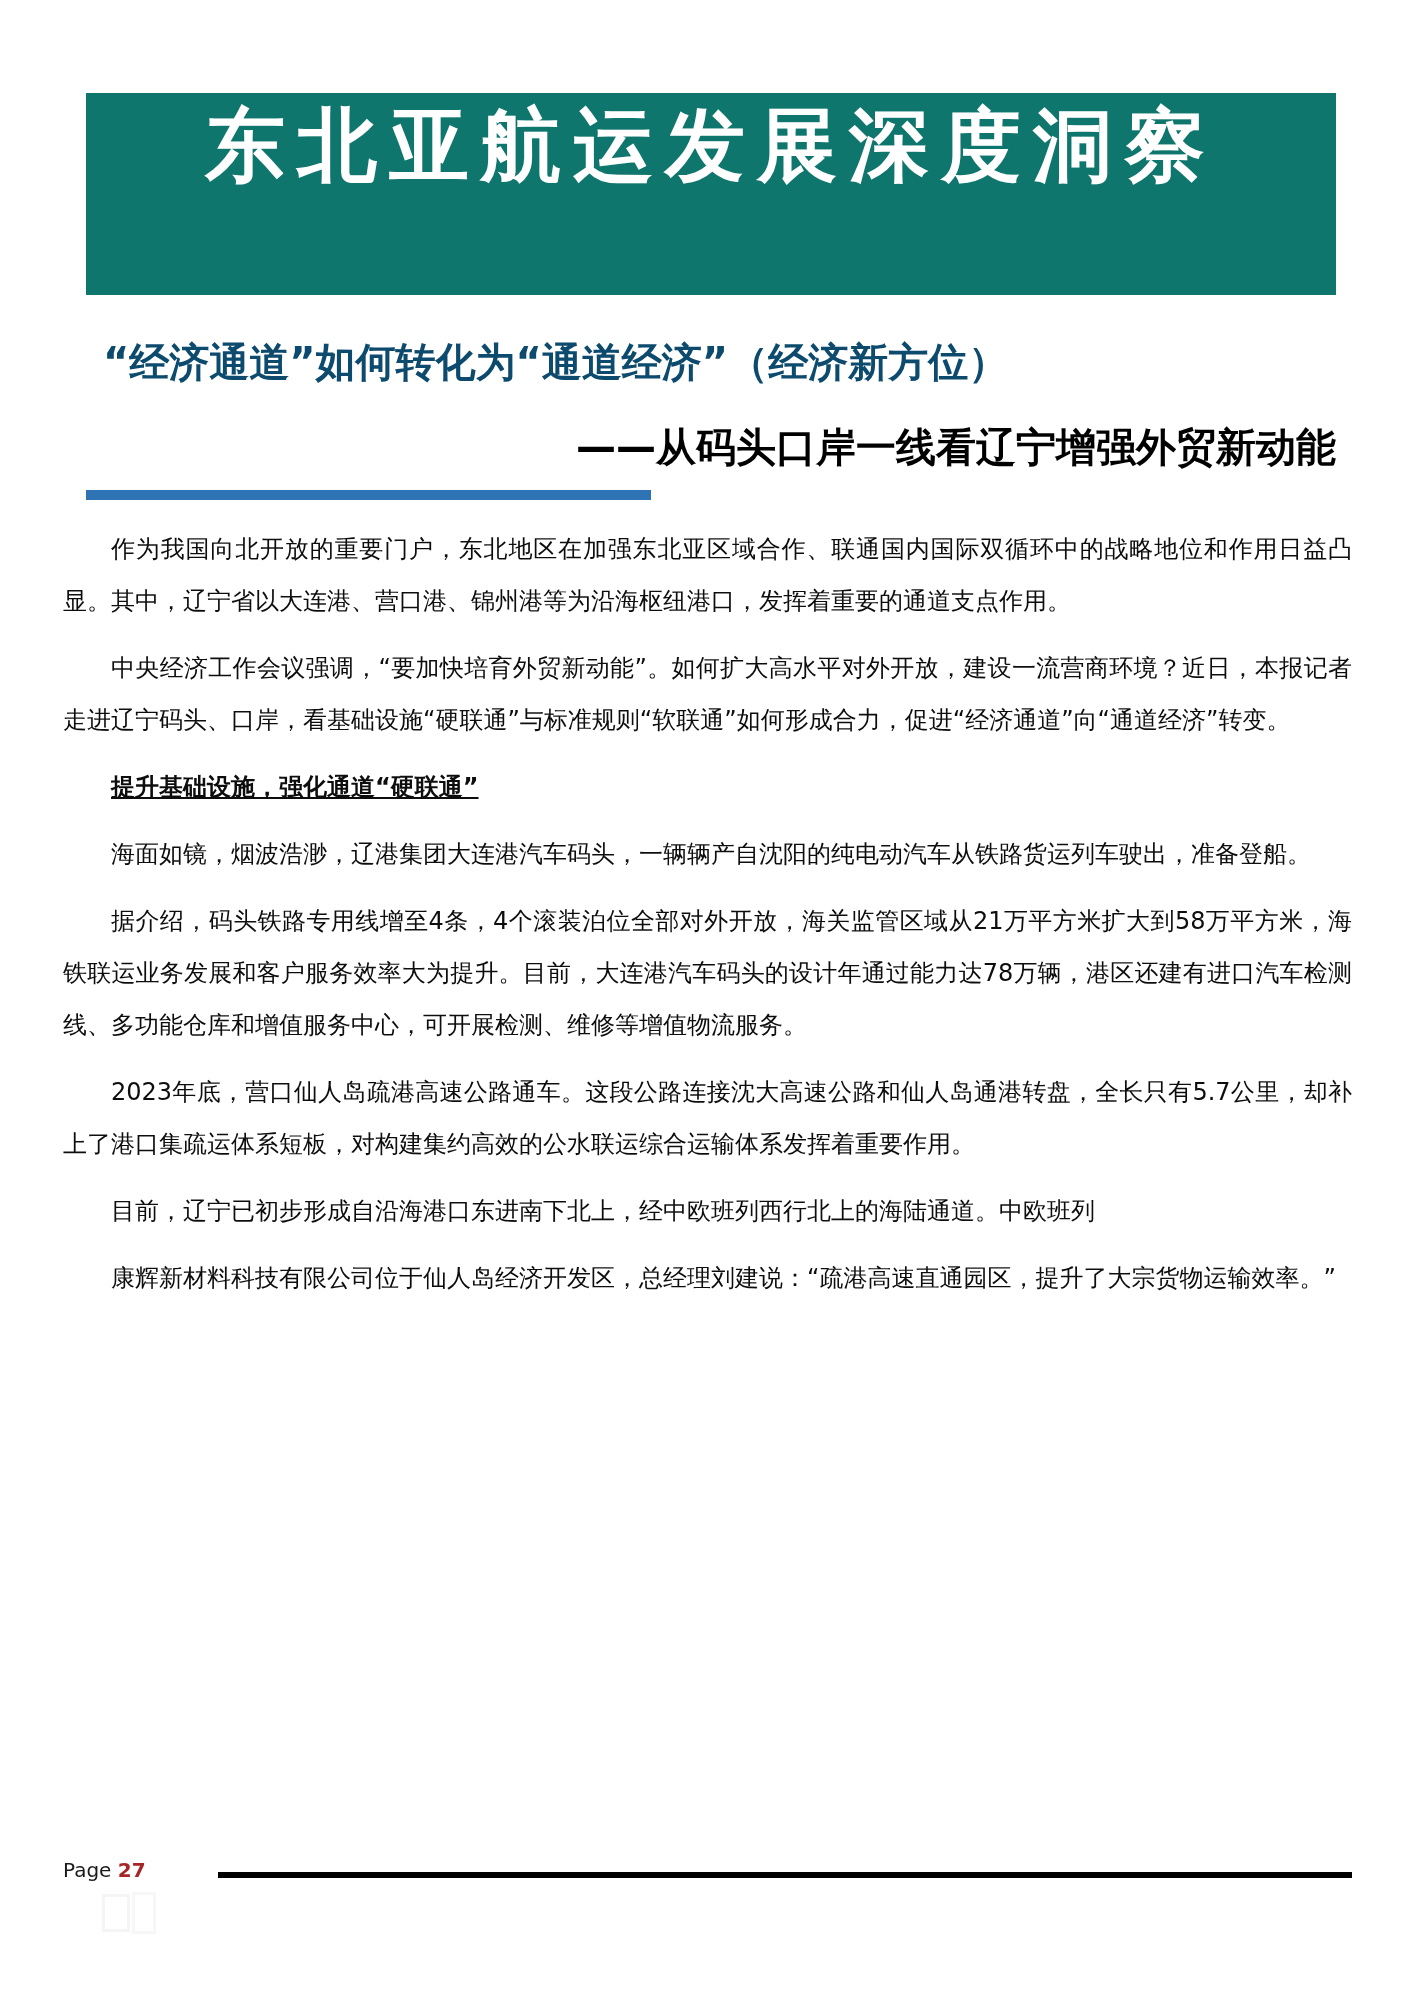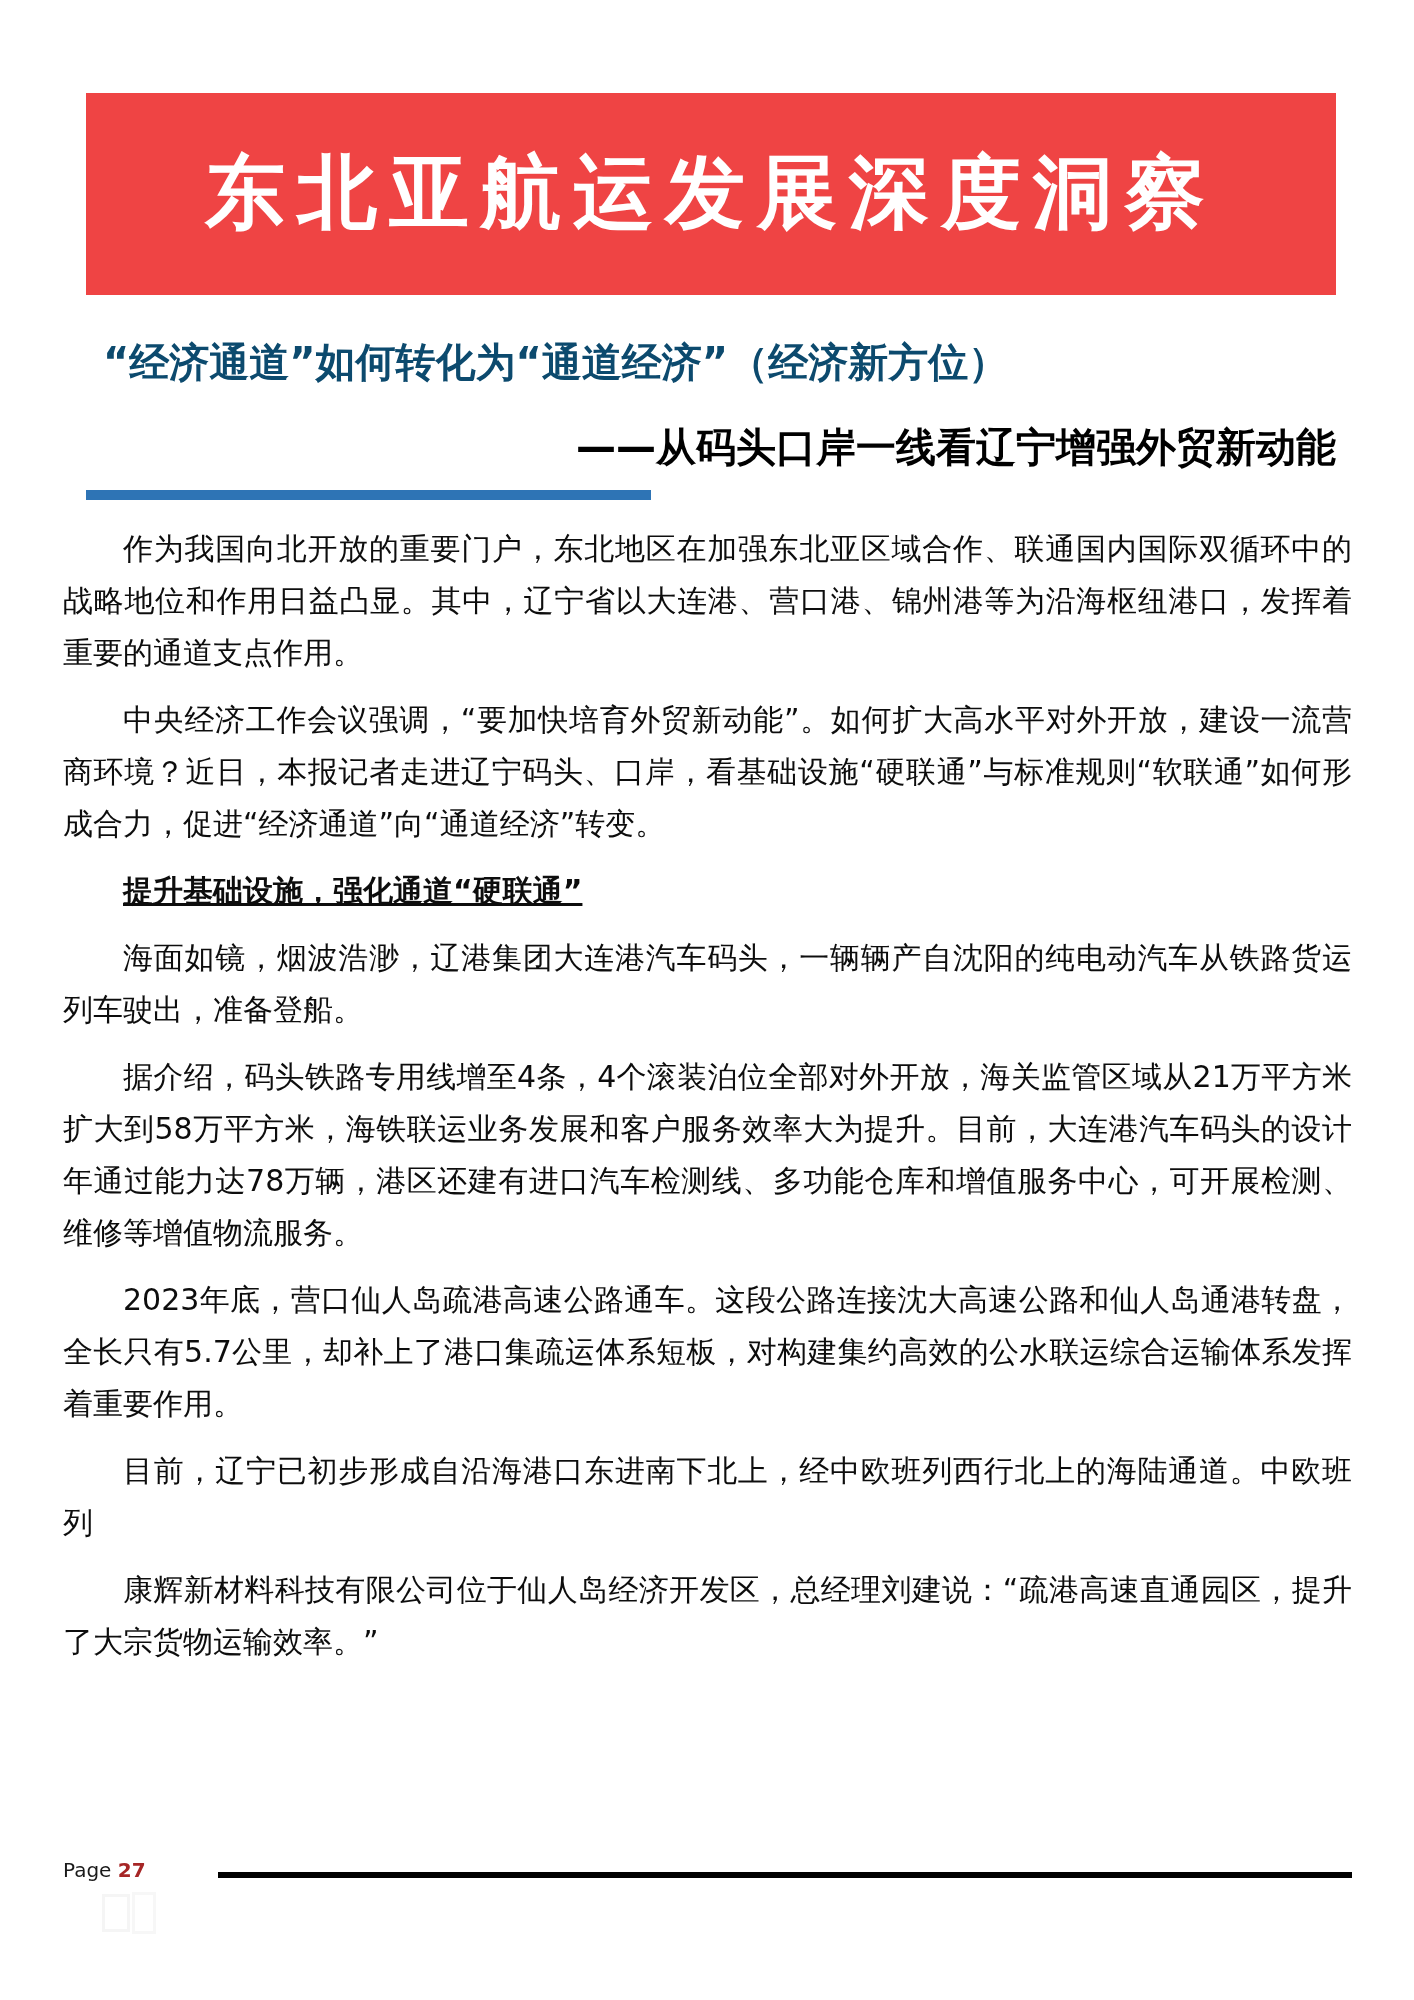--- a/index.html
+++ b/index.html
@@ -16,23 +16,22 @@
     overflow: hidden;
     color: #111111;
   }
   
   .banner {
     position: absolute;
     left: 86px;
     top: 93px;
     width: 1250px;
     height: 202px;
-    background: #ef4444;
+    background: #0f766e;
     display: flex;
-    align-items: center;
     justify-content: center;
   }
   .banner-title {
     color: #ffffff;
     font-weight: 700;
     font-size: 80px;
     letter-spacing: 12px;
     white-space: nowrap;
   }
   
@@ -62,21 +61,21 @@
     width: 565px;
     height: 10px;
     background: #2e74b5;
   }
   
   .body-text {
     position: absolute;
     left: 63px;
     top: 523px;
     width: 1289px;
-    font-size: 30px;
+    font-size: 24px;
     line-height: 52px;
     text-align: justify;
     color: #0d0d0d;
   }
   .body-text p {
     margin: 0 0 15px 0;
     text-indent: 2em;
   }
   .body-text p.heading {
     font-weight: 700;

